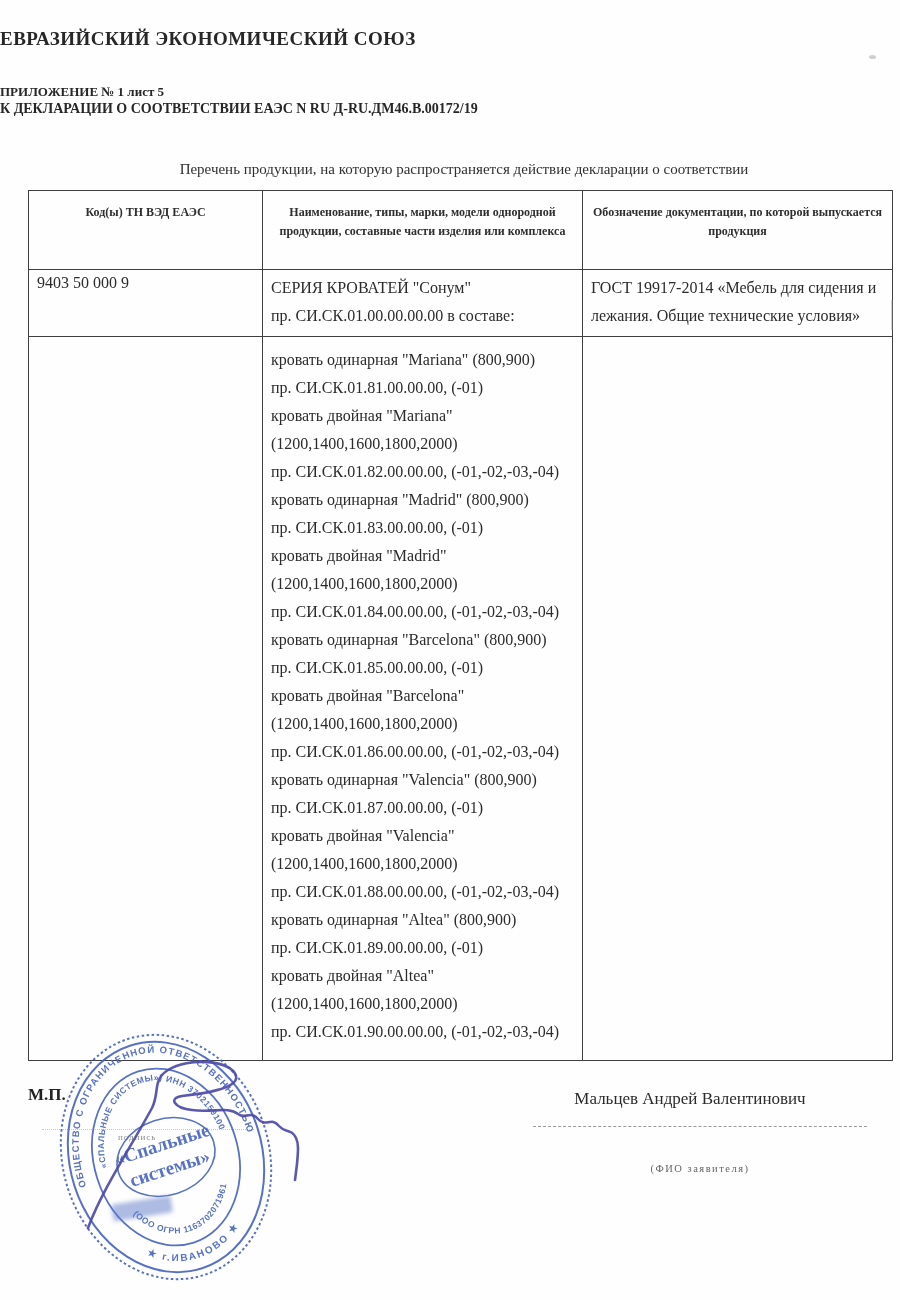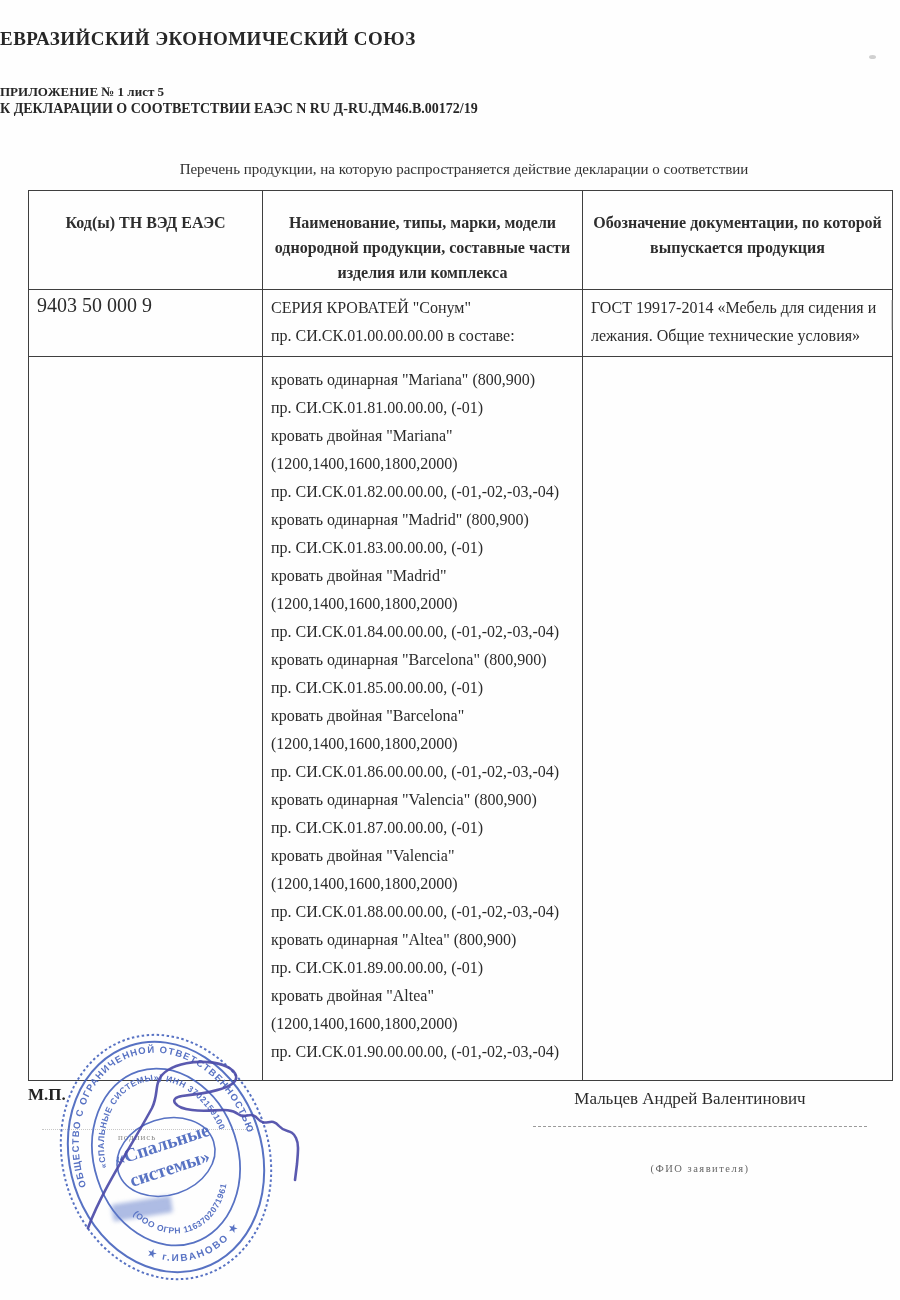--- a/index.html
+++ b/index.html
@@ -17,24 +17,24 @@
 
   table.decl{
     position:absolute;left:28px;top:190px;width:864px;
     border-collapse:collapse;table-layout:fixed;
   }
   table.decl th,table.decl td{
     border:1.6px solid #3f3f3f;vertical-align:top;
     font-weight:normal;padding:4px 8px;
   }
   table.decl th{
-    text-align:center;font-weight:bold;font-size:16px;line-height:1.55;
-    color:#2e2e2e;padding-top:20px;height:62px;
+    text-align:center;font-weight:bold;font-size:12px;line-height:1.55;
+    color:#2e2e2e;padding-top:12px;height:62px;
   }
-  td.code-cell{font-size:20px;padding-top:8px;}
+  td.code-cell{font-size:16px;padding-top:8px;}
   td.name-cell{font-size:16px;line-height:1.72;white-space:pre-line;padding-top:6px;}
   td.doc-cell{font-size:16px;line-height:1.75;padding-top:6px;}
   tr.row-main td{height:58px;}
   tr.row-list td{height:710px;}
   tr.row-list td.name-cell{line-height:28px;padding-top:9px;}
 
   .mp{position:absolute;left:28px;top:1085px;font-size:17px;font-weight:bold;color:#222;z-index:1;}
   .sig-label{position:absolute;left:118px;top:1132px;font-size:9px;color:#8a8a8a;z-index:1;letter-spacing:1px;}
   .sig-dotline{position:absolute;left:42px;top:1129px;width:212px;border-top:1px dotted #b5b5b5;opacity:.75;z-index:1;}
 

